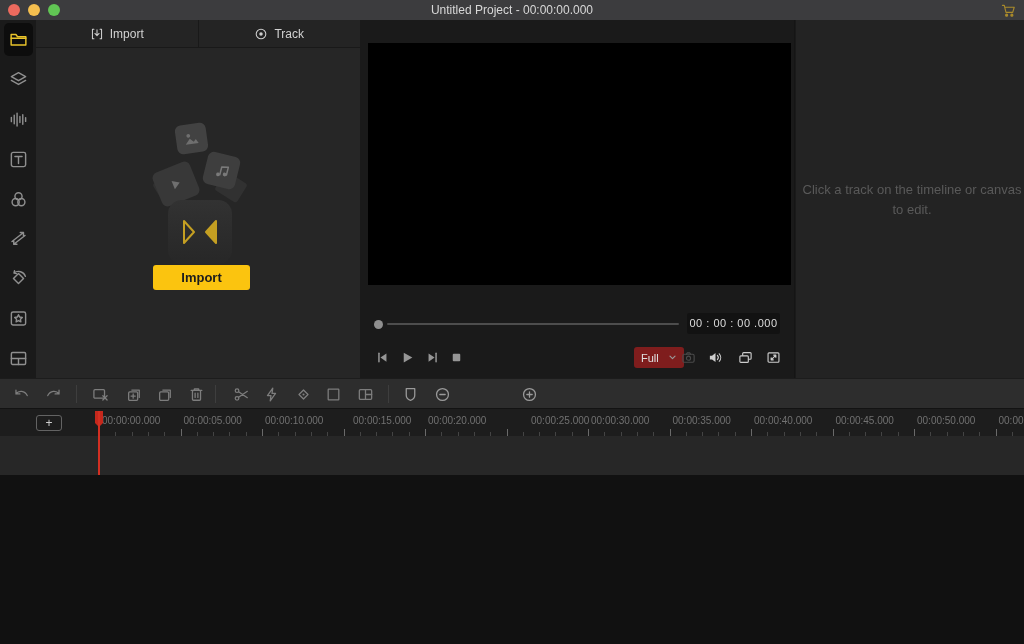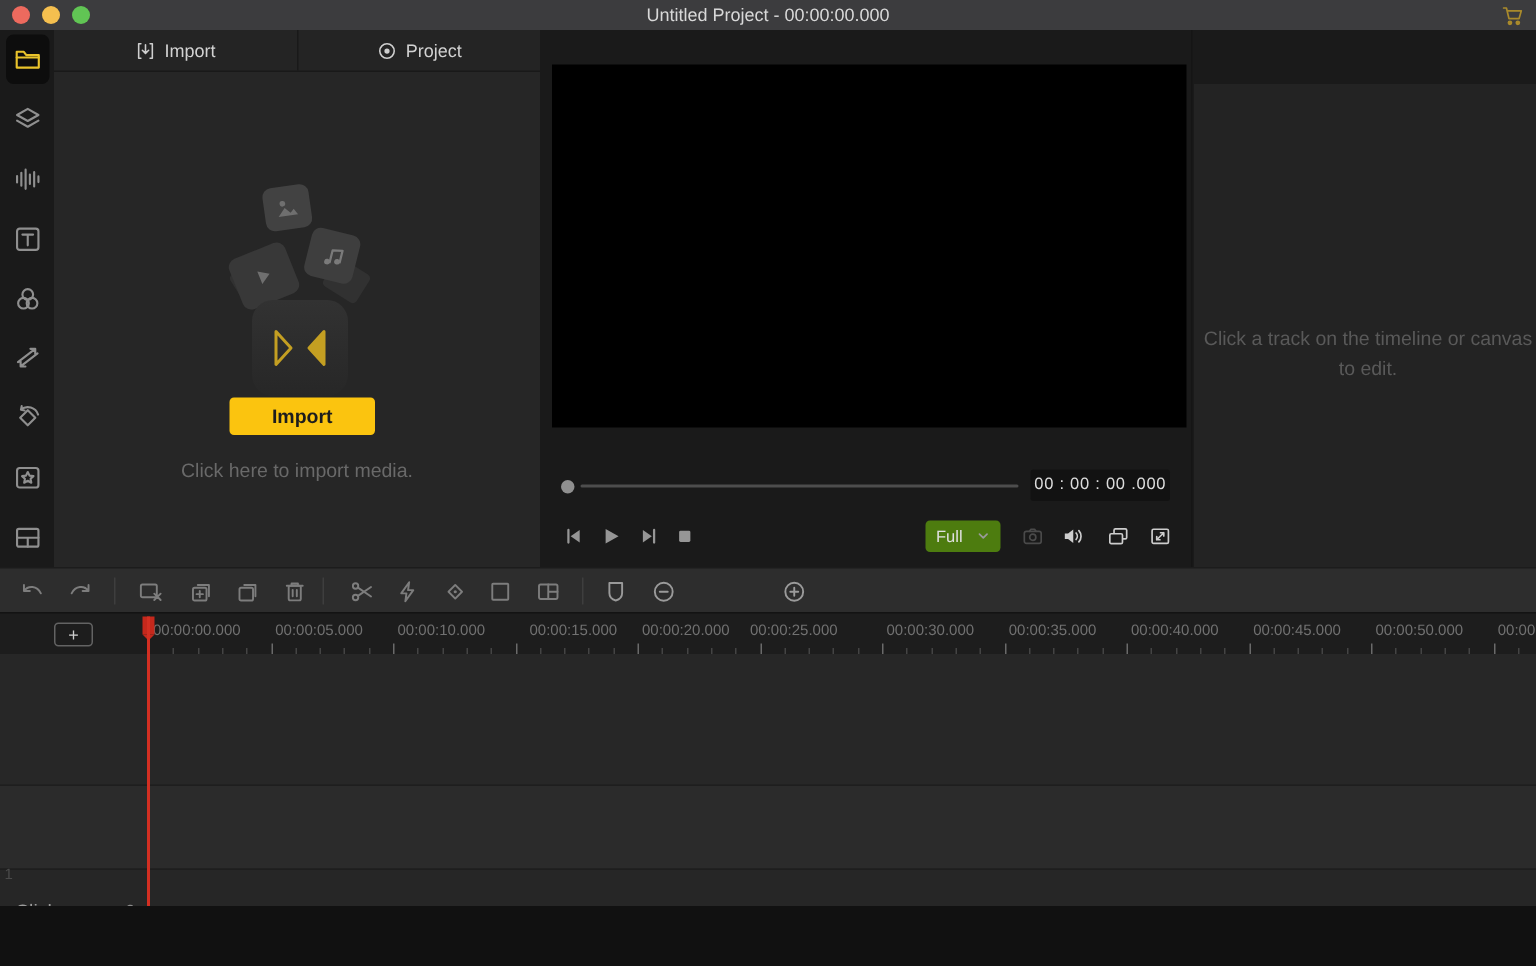--- a/index.html
+++ b/index.html
@@ -1,18 +1,18 @@
 <!DOCTYPE html>
 <html><head>
 <meta charset="utf-8">
 <style>
   * { margin:0; padding:0; box-sizing:border-box; }
   html,body { background:#111; }
   body { font-family:"Liberation Sans", sans-serif; }
-  #app { position:relative; width:1024px; height:604px; overflow:hidden; background:#1a1a1a; user-select:none; }
+  #app { position:relative; width:1024px; height:475px; overflow:hidden; background:#1a1a1a; user-select:none; }
 
   
   .titlebar { position:absolute; left:0; top:0; width:1024px; height:20px; background:#3c3c3e; display:flex; align-items:center; }
   .traffic { display:flex; gap:8px; margin-left:8px; }
   .dot { width:12px; height:12px; border-radius:50%; }
   .tb-title { position:absolute; left:0; right:0; text-align:center; color:#d8d8d8; font-size:12px; line-height:20px; }
   .cart { position:absolute; right:8px; top:3px; color:#a98a2b; }
 
   
   .sidebar { position:absolute; left:0; top:20px; width:36px; height:358px; background:#1a1a1a; display:flex; flex-direction:column; align-items:center; }
@@ -36,27 +36,27 @@
   .media-hint { position:absolute; left:0; top:286px; width:324px; text-align:center; color:#696969; font-size:13px; }
 
   
   .preview { position:absolute; left:360px; top:20px; width:435px; height:358px; background:#1a1a1a; border-right:1px solid #151515; }
   .canvas { position:absolute; left:8px; top:23px; width:423px; height:242px; background:#000; }
   .scrub-dot { position:absolute; left:14px; top:300px; width:9px; height:9px; border-radius:50%; background:#8f8f8f; cursor:pointer; }
   .scrub-line { position:absolute; left:27px; top:303px; width:292px; height:2px; background:#4d4d4d; border-radius:1px; }
   .timebox { position:absolute; left:327px; top:293px; width:93px; height:21px; background:#121212; border-radius:2px;
              color:#dcdcdc; font-size:11px; text-align:center; line-height:21px; letter-spacing:.5px; }
   .pv-ic { position:absolute; top:330px; width:15px; height:15px; color:#969696; cursor:pointer; }
-  .full-select { position:absolute; left:257px; top:327px; width:50px; height:21px; background:#4d7c0f; border-radius:3px;
+  .full-select { position:absolute; left:274px; top:327px; width:50px; height:21px; background:#7f1d1d; border-radius:3px;
                  display:flex; align-items:center; justify-content:space-between; padding:0 7px; cursor:pointer; }
   .full-select span { color:#e0e0e0; font-size:11px; }
   .full-select .chev { color:#9a9a9a; }
 
   
-  .inspector { position:absolute; left:796px; top:20px; width:228px; height:358px; background:#232323;margin-top:36px; }
+  .inspector { position:absolute; left:796px; top:20px; width:228px; height:358px; background:#232323; }
   .insp-hint { position:absolute; left:0; right:0; top:160px; margin:0 auto; width:232px; text-align:center; color:#595959; font-size:13px; line-height:1.55; }
 
   
   .toolbar { position:absolute; left:0; top:378px; width:1024px; height:30px; background:#2d2d2d; border-top:1px solid #1c1c1c; }
   .tb-ic { position:absolute; top:7px; width:17px; height:17px; color:#7d7d7d; cursor:pointer; }
   .tb-div { position:absolute; top:6px; width:1px; height:18px; background:#3e3e3e; }
 
   
   .ruler { position:absolute; left:0; top:408px; width:1024px; height:28px; background:#1d1d1d; border-top:1px solid #131313; }
   .add-track { position:absolute; left:36px; top:6px; width:26px; height:16px; background:transparent; border:1px solid #636363; border-radius:3px;
@@ -187,21 +187,21 @@
         </span>
         <span>Import</span>
       </div>
       <div class="tab">
         <span class="ic" style="color:#cfcfcf">
           <svg width="14" height="14" viewBox="0 0 16 16">
               <circle cx="8" cy="8" r="5.5"></circle>
               <circle cx="8" cy="8" r="2" fill="currentColor" stroke="none"></circle>
             </svg>
         </span>
-        <span>Project</span>
+        <span>Track</span>
       </div>
     </div>
 
     <div class="import-art">
       <div class="art-shadow"></div>
       <div class="flap" style="left:120px; top:128px; width:26px; height:22px; transform:rotate(-32deg)"></div>
       <div class="flap" style="left:182px; top:128px; width:26px; height:22px; transform:rotate(32deg)"></div>
       <div class="card ic" style="left:140px; top:76px; width:31px; height:29px; background:#424242; transform:rotate(-8deg); color:#6f6f6f">
         <svg width="19" height="19" viewBox="0 0 16 16">
             <circle cx="5.6" cy="5.4" r="1.6" fill="currentColor" stroke="none"></circle>
@@ -223,21 +223,20 @@
       <div class="logo-box ic" style="color:#c49f22">
         <svg width="36" height="28" viewBox="0 0 36 28" style="stroke-width:2">
             <path d="M2 3 12 14 2 25z"></path>
             <path d="M34 3 24 14 34 25z" fill="currentColor"></path>
             <path d="M12 14 24 14" opacity="0"></path>
           </svg>
       </div>
     </div>
 
     <button class="import-btn">Import</button>
-    <div class="media-hint">Click here to import media.</div>
   </div>
 
   <div class="preview">
     <div class="canvas"></div>
 
     <span class="scrub-dot"></span>
     <span class="scrub-line"></span>
     <div class="timebox">00 : 00 : 00 .000</div>
 
     <span class="pv-ic ic" style="left:15px">
@@ -394,21 +393,21 @@
   </div>
 
   <div class="ruler">
     <button class="add-track">+</button>
     <div>
         <span class="ruler-label" style="left: 102px;">00:00:00.000</span>
         <span class="ruler-label" style="left: 183.5px;">00:00:05.000</span>
         <span class="ruler-label" style="left: 265px;">00:00:10.000</span>
         <span class="ruler-label" style="left: 353px;">00:00:15.000</span>
         <span class="ruler-label" style="left: 428px;">00:00:20.000</span>
-        <span class="ruler-label" style="left: 500px;">00:00:25.000</span>
+        <span class="ruler-label" style="left: 531px;">00:00:25.000</span>
         <span class="ruler-label" style="left: 591px;">00:00:30.000</span>
         <span class="ruler-label" style="left: 672.5px;">00:00:35.000</span>
         <span class="ruler-label" style="left: 754px;">00:00:40.000</span>
         <span class="ruler-label" style="left: 835.5px; text-align: center;">00:00:45.000</span>
         <span class="ruler-label" style="left: 917px;">00:00:50.000</span>
         <span class="ruler-label" style="left: 998.5px;">00:00:55.000</span>
       </div>
     <div>
         <i class="tick major" style="left: 99px;"></i>
         <i class="tick" style="left: 115.3px;"></i>

